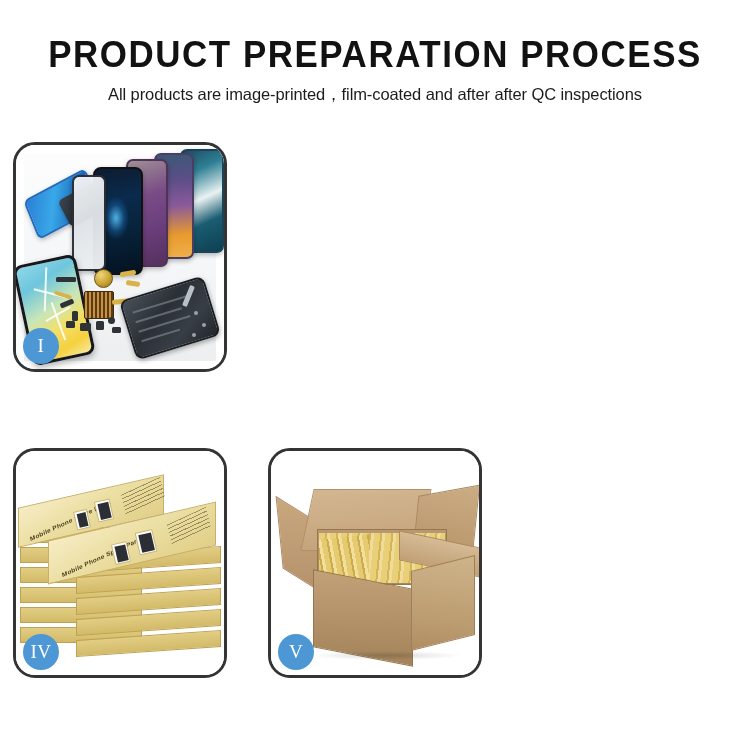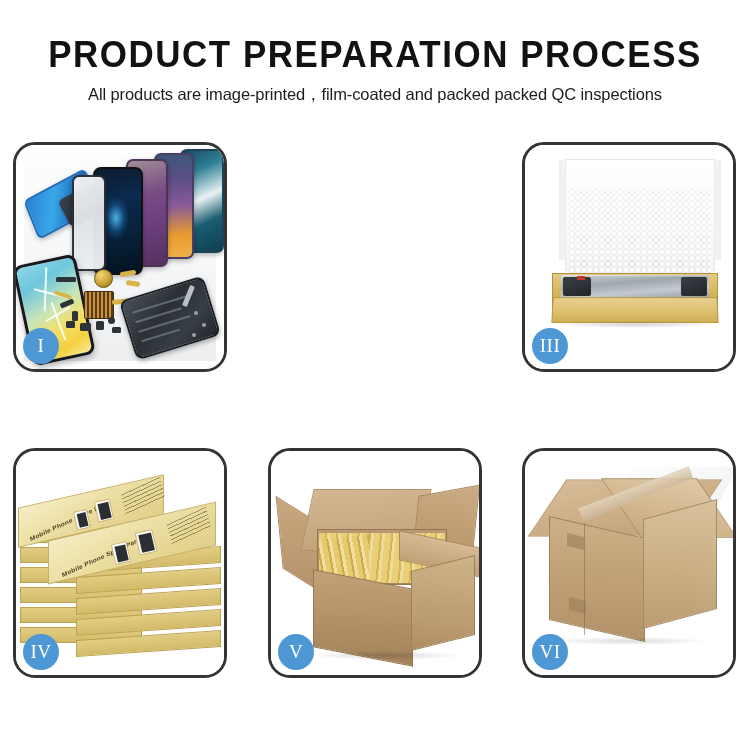--- a/index.html
+++ b/index.html
@@ -514,21 +514,21 @@
     left: 96px; top: 16px; width: 104px; height: 48px;
     background: linear-gradient(150deg,#fdfdfd 0%,#f0f1f2 100%);
     transform: skewX(-28deg);
   }
 </style>
 </head>
 <body>
 
 <div id="header">
   <h1 id="page-title">PRODUCT PREPARATION PROCESS</h1>
-  <p id="page-subtitle">All products are image-printed，film-coated and packed packed QC inspections</p>
+  <p id="page-subtitle">All products are image-printed，film-coated and after after QC inspections</p>
 </div>
 
 <div id="panel-grid">
 
   <div class="panel r0 c0">
     <div class="panel-stage">
       <div class="p1-bg"></div>
 
       <div class="p1-phone p1-ph-a"></div>
       <div class="p1-ph-a2"></div>
@@ -573,36 +573,20 @@
 
       <div class="p1-screw" style="left:178px;top:166px;"></div>
       <div class="p1-screw" style="left:186px;top:178px;"></div>
       <div class="p1-screw" style="left:176px;top:188px;"></div>
       <div class="p1-part" style="left:170px;top:140px;width:5px;height:22px;transform:rotate(22deg);background:#b9c0c7;"></div>
     </div>
     <div class="badge">I</div>
   </div>
 
 
-  <div class="panel r0 c2">
-    <div class="panel-stage">
-      <div class="p3-lid-l"></div>
-      <div class="p3-lid-r"></div>
-      <div class="p3-lid-back"></div>
-      <div class="p3-foam"></div>
-      <div class="p3-tray"></div>
-      <div class="p3-product"></div>
-      <div class="p3-prod-dark"></div>
-      <div class="p3-prod-dark2"></div>
-      <div class="p3-redmark"></div>
-      <div class="p3-tray-front"></div>
-      <div class="p3-shadow"></div>
-    </div>
-    <div class="badge">III</div>
-  </div>
 
   <div class="panel r1 c0">
     <div class="panel-stage">
 
       <div class="kbox-side" style="left:4px;top:176px;width:122px;height:16px;"></div>
       <div class="kbox-side" style="left:4px;top:156px;width:122px;height:16px;"></div>
       <div class="kbox-side" style="left:4px;top:136px;width:122px;height:16px;"></div>
       <div class="kbox-side" style="left:4px;top:116px;width:122px;height:16px;"></div>
       <div class="kbox-side" style="left:4px;top:96px;width:122px;height:16px;"></div>
       <div class="kbox-side" style="left:4px;top:76px;width:122px;height:16px;"></div>
@@ -648,29 +632,14 @@
       <div class="p5-goods"></div>
       <div class="p5-goods2"></div>
       <div class="p5-flap-fr"></div>
       <div class="p5-body-front"></div>
       <div class="p5-body-side"></div>
       <div class="p5-shadow"></div>
     </div>
     <div class="badge">V</div>
   </div>
 
-  <div class="panel r1 c2">
-    <div class="panel-stage">
-      <div class="p6-bg-sheet"></div>
-      <div class="p6-top"></div>
-      <div class="p6-top2"></div>
-      <div class="p6-tape"></div>
-      <div class="p6-front"></div>
-      <div class="p6-side"></div>
-      <div class="p6-seam"></div>
-      <div class="p6-tab1"></div>
-      <div class="p6-tab2"></div>
-      <div class="p6-shadow"></div>
-    </div>
-    <div class="badge">VI</div>
-  </div>
 
 </div>
 
 </body></html>

